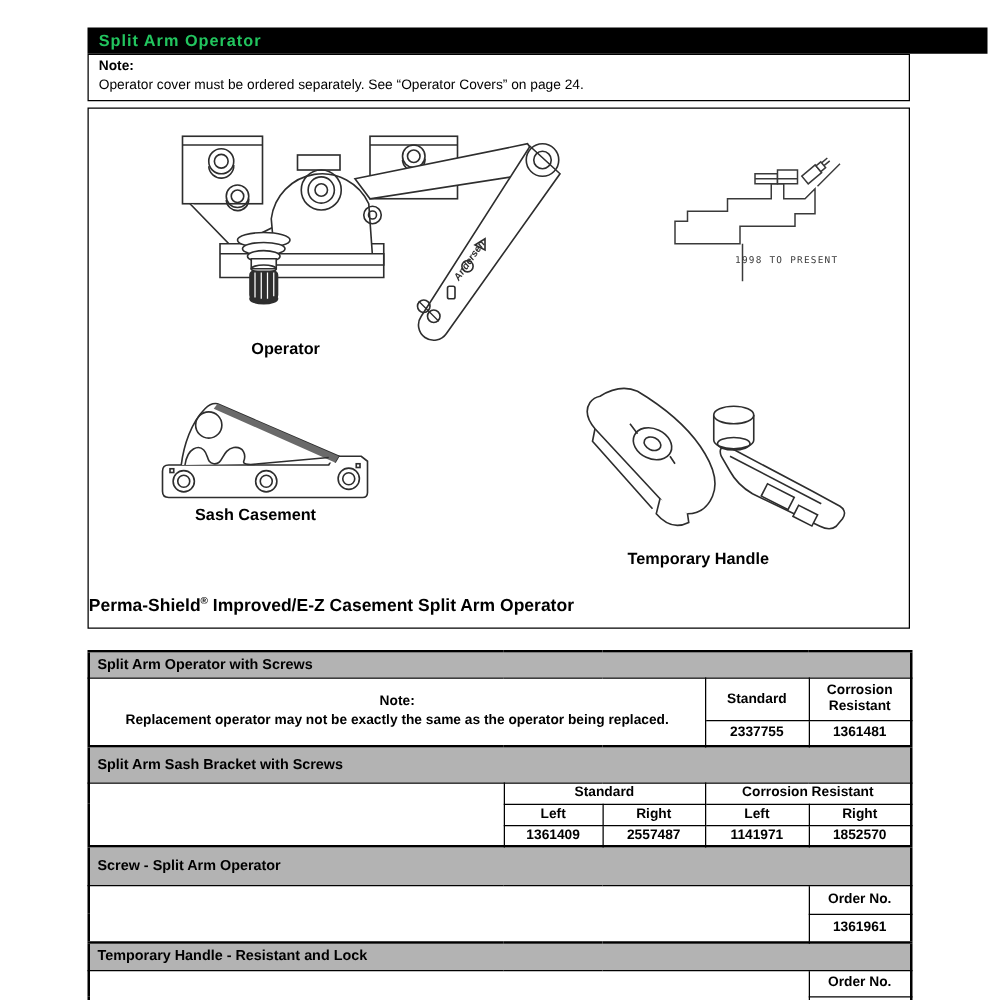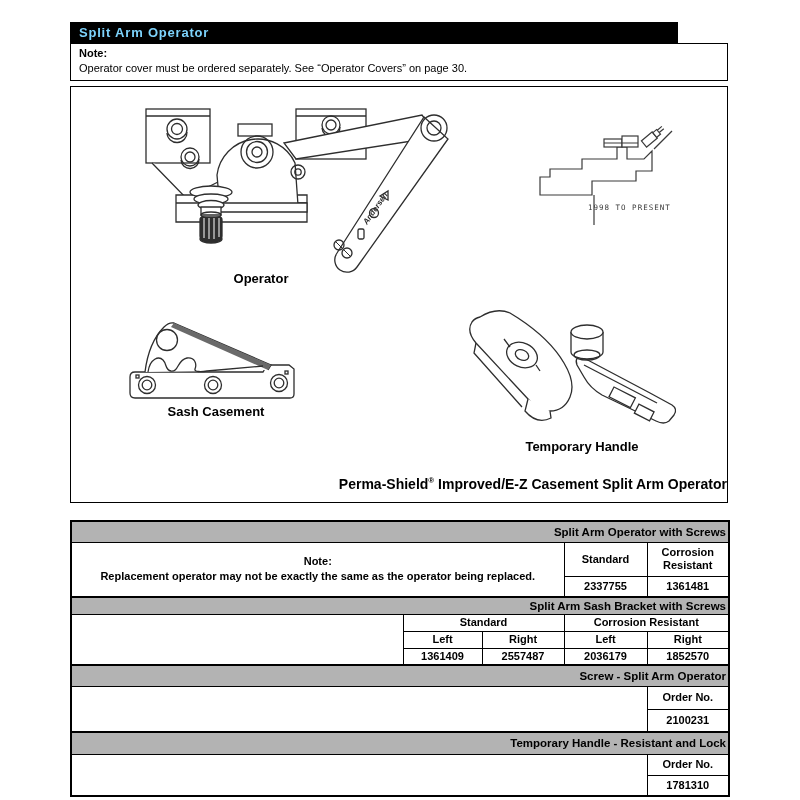--- a/index.html
+++ b/index.html
@@ -1,63 +1,63 @@
 <!DOCTYPE html>
 <html><head>
 <meta charset="utf-8">
 <style>
   html,body{margin:0;padding:0;background:#fff;width:800px;height:800px;
     font-family:"Liberation Sans",sans-serif;color:#000;}
   .page{position:absolute;left:70px;top:22px;width:658px;height:770px;}
 
   
-  .title-bar{position:absolute;top:0;left:0;width:608px;height:21px;background:#000;
-    color:#7dd3fc;font-size:13px;font-weight:bold;letter-spacing:.8px;line-height:21px;
+  .title-bar{position:absolute;top:0;left:0;width:720px;height:21px;background:#000;
+    color:#22c55e;font-size:13px;font-weight:bold;letter-spacing:.8px;line-height:21px;
     padding-left:9px;box-sizing:border-box;}
 
   
   .note-box{position:absolute;top:21px;left:0;width:658px;height:38px;border:1.5px solid #000;
     box-sizing:border-box;padding:2px 8px;font-size:11px;line-height:1.35;}
   .note-box .lbl{font-weight:bold;}
 
   
   .figure-panel{position:absolute;top:64px;left:0;width:658px;height:417px;border:1.5px solid #000;
     box-sizing:border-box;margin:0;}
   .figure-panel svg{position:absolute;}
-  .fig-label{position:absolute;font-size:13px;font-weight:bold;text-align:center;}
-  .caption{position:absolute;top:389px;left:0;width:100%;text-align:right;
+  .fig-label{position:absolute;font-size:13px;font-weight:bold;}
+  .caption{position:absolute;top:389px;left:0;width:100%;text-align:left;
     font-size:14px;font-weight:bold;}
   .caption sup{font-size:8px;vertical-align:super;}
   .cad-text{font-family:"DejaVu Sans Mono",monospace;font-size:7.5px;letter-spacing:1px;fill:#3a3a3a;}
 
   
   table.parts{position:absolute;top:498px;left:0;width:658px;border-collapse:collapse;
     table-layout:fixed;border:2px solid #000;}
   table.parts td,table.parts th{border:1px solid #000;font-size:11px;text-align:center;
     vertical-align:middle;padding:0 2px;box-sizing:border-box;overflow:hidden;}
   table.parts th{font-weight:bold;line-height:1.15;}
   table.parts td{font-weight:bold;}
-  tr.sec td{background:#b3b3b3;text-align:right;font-weight:bold;font-size:11.5px;
+  tr.sec td{background:#b3b3b3;text-align:left;font-weight:bold;font-size:11.5px;
     padding-left:6px;border-top:2px solid #000;border-bottom:1.5px solid #000;}
   td.note-cell{text-align:left;font-weight:normal;padding:2px 7px;vertical-align:top;line-height:1.35;}
   td.note-cell .lbl{font-weight:bold;}
   td.blank{background:#fff;}
 </style>
 </head>
 <body>
 
 <div class="page">
 
   <div class="title-bar">
     <span>Split Arm Operator</span>
   </div>
 
   <div class="note-box">
     <div class="lbl">Note:</div>
-    <div>Operator cover must be ordered separately. See “Operator Covers” on page 30.</div>
+    <div>Operator cover must be ordered separately. See “Operator Covers” on page 24.</div>
   </div>
 
   <figure class="figure-panel">
 
     <svg style="left:53px;top:8px" width="345" height="180" viewBox="0 0 345 180" fill="none" stroke="#2e2e2e" stroke-width="1.3">
 
       <rect x="22" y="14" width="64" height="54" fill="#fff"></rect>
       <line x1="22" y1="21" x2="86" y2="21"></line>
       <circle cx="53" cy="34" r="10"></circle>
         <circle cx="53" cy="34" r="5.5"></circle>
@@ -187,50 +187,50 @@
         <div>Replacement operator may not be exactly the same as the operator being replaced.</div>
       </td>
       <th>Standard</th>
       <th>Corrosion Resistant</th>
     </tr>
     <tr style="height:21px">
       <td>2337755</td>
       <td>1361481</td>
     </tr>
 
-    <tr class="sec" style="height:17px">
+    <tr class="sec" style="height:29px">
       <td colspan="5">Split Arm Sash Bracket with Screws</td>
     </tr>
     <tr style="height:17px">
       <td rowspan="3" class="blank"></td>
       <th colspan="2">Standard</th>
       <th colspan="2">Corrosion Resistant</th>
     </tr>
     <tr style="height:17px">
       <th>Left</th>
       <th>Right</th>
       <th>Left</th>
       <th>Right</th>
     </tr>
     <tr style="height:17px">
       <td>1361409</td>
       <td>2557487</td>
-      <td>2036179</td>
+      <td>1141971</td>
       <td>1852570</td>
     </tr>
 
-    <tr class="sec" style="height:21px">
+    <tr class="sec" style="height:31px">
       <td colspan="5">Screw - Split Arm Operator</td>
     </tr>
     <tr style="height:23px">
       <td colspan="4" rowspan="2" class="blank"></td>
       <th>Order No.</th>
     </tr>
     <tr style="height:23px">
-      <td>2100231</td>
+      <td>1361961</td>
     </tr>
 
     <tr class="sec" style="height:22px">
       <td colspan="5">Temporary Handle - Resistant and Lock</td>
     </tr>
     <tr style="height:21px">
       <td colspan="4" rowspan="2" class="blank"></td>
       <th>Order No.</th>
     </tr>
     <tr style="height:21px">

